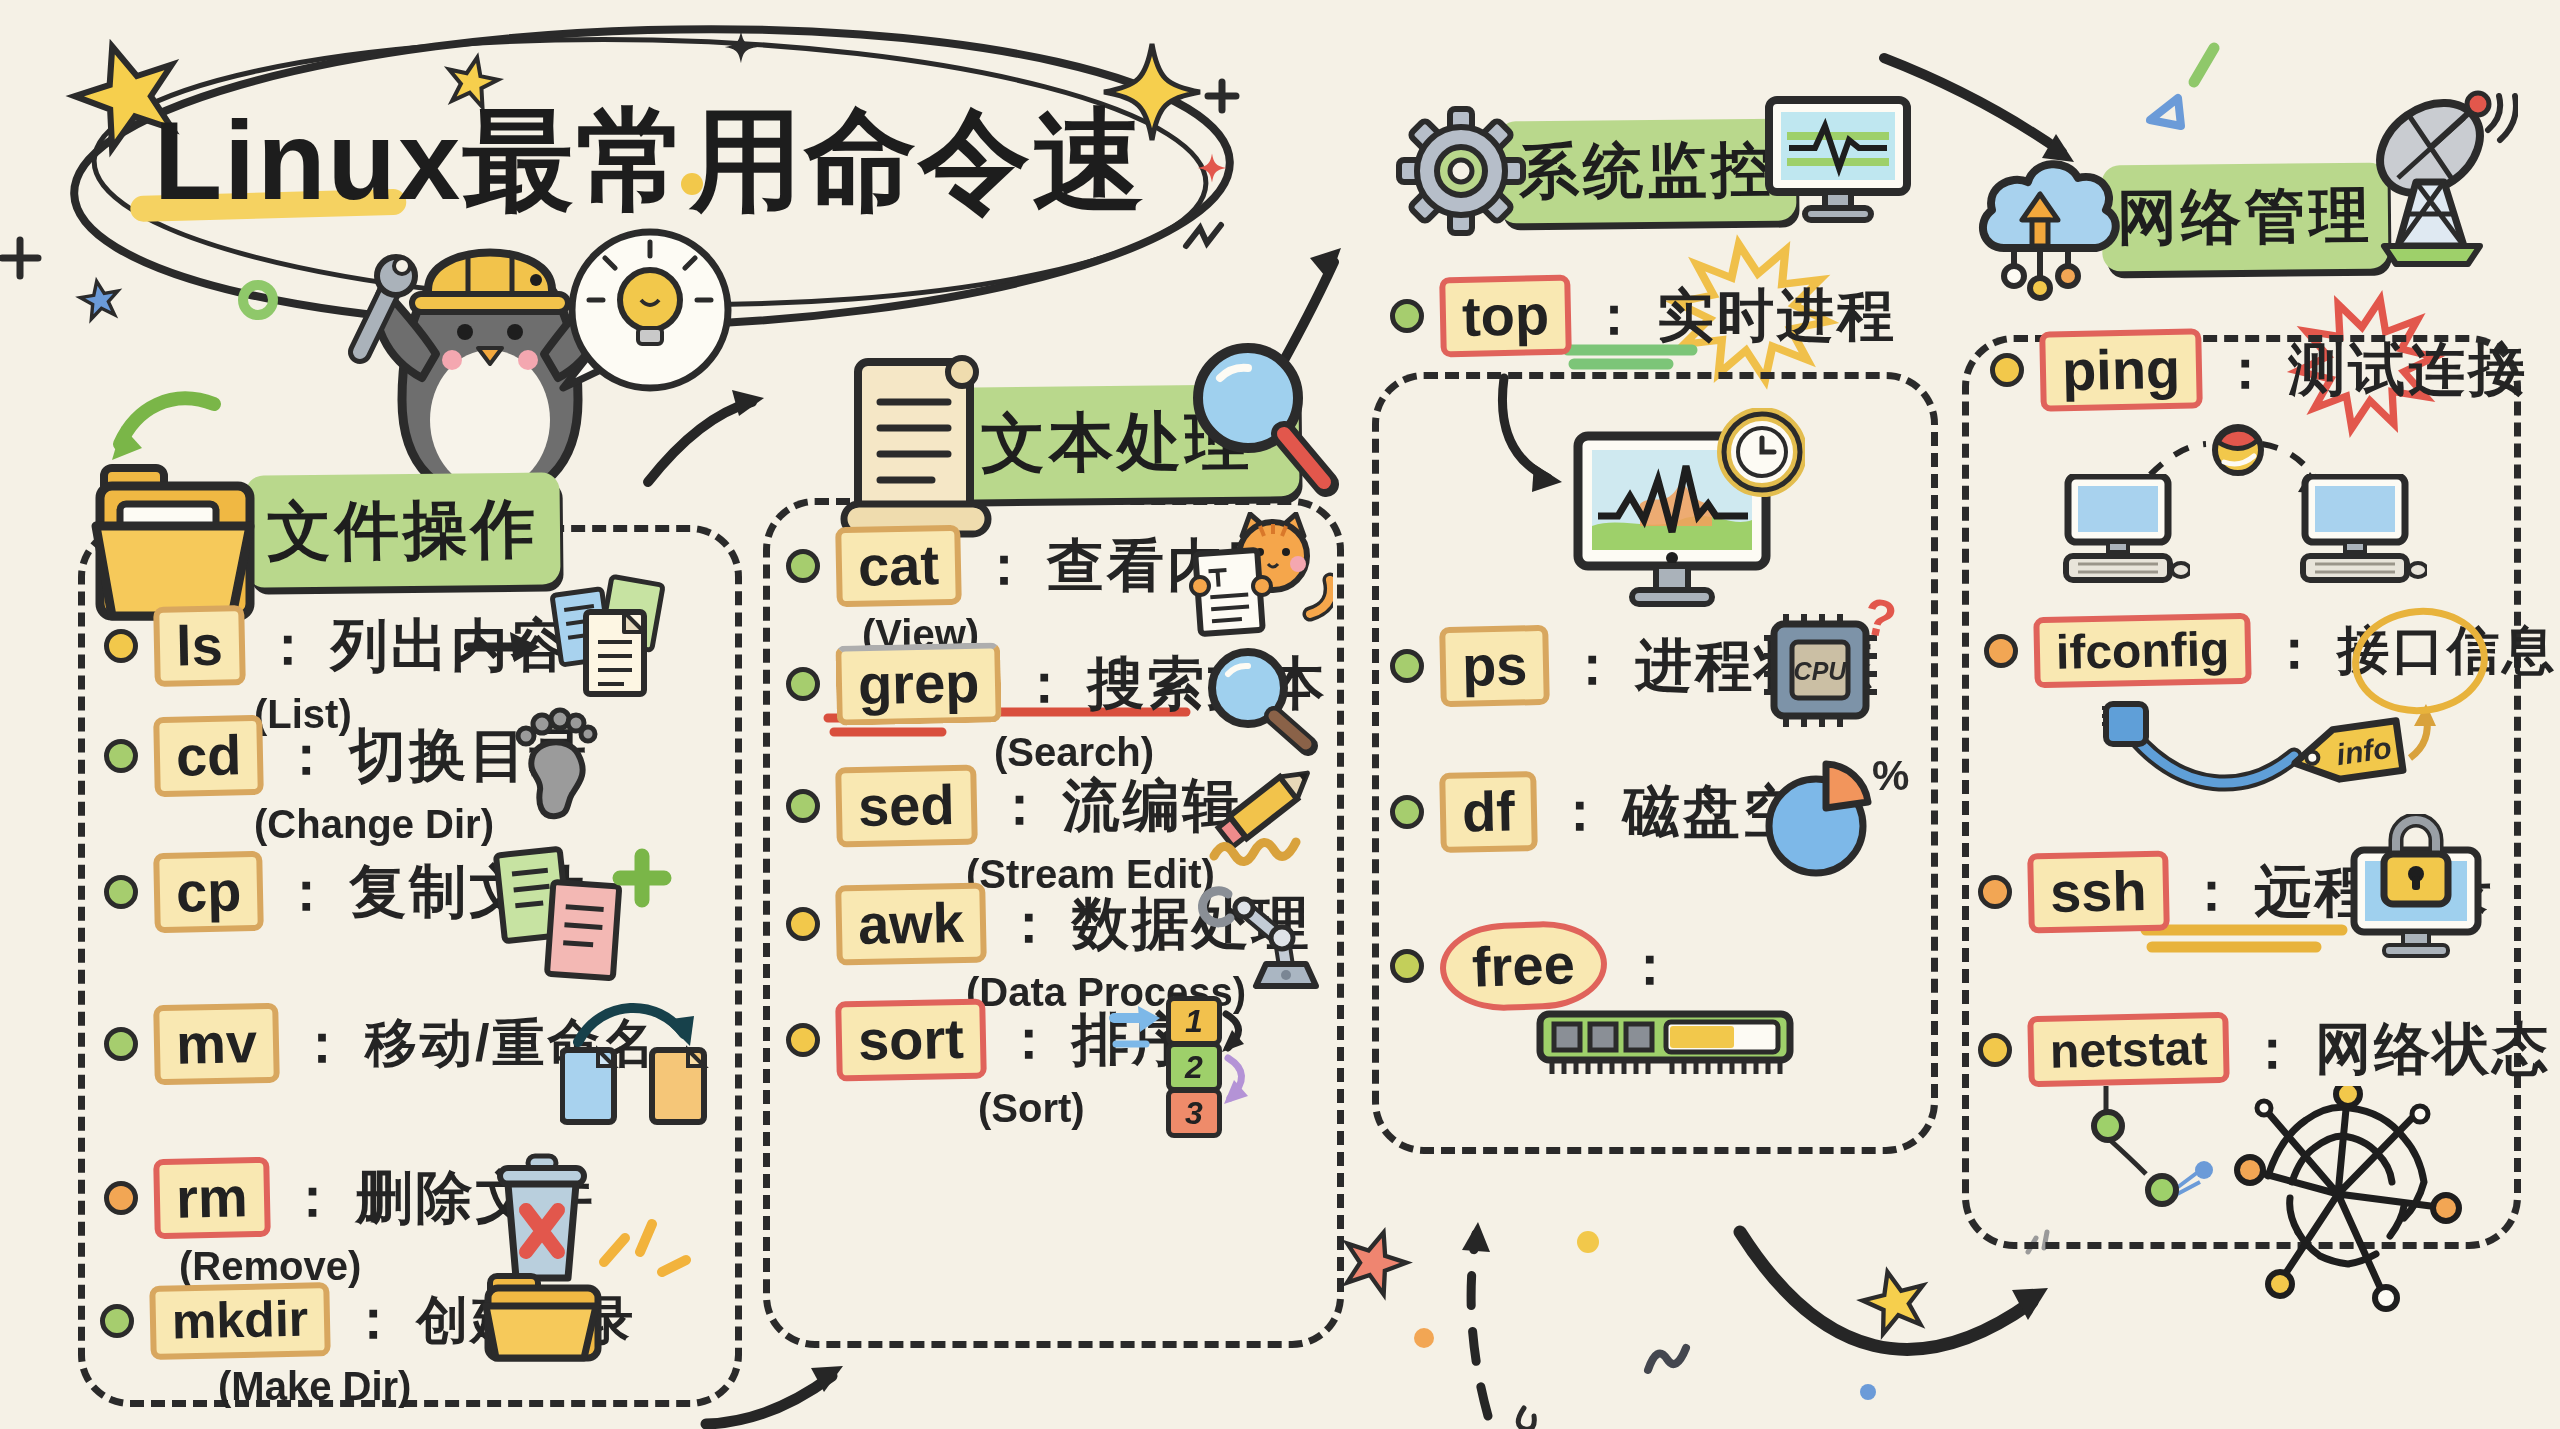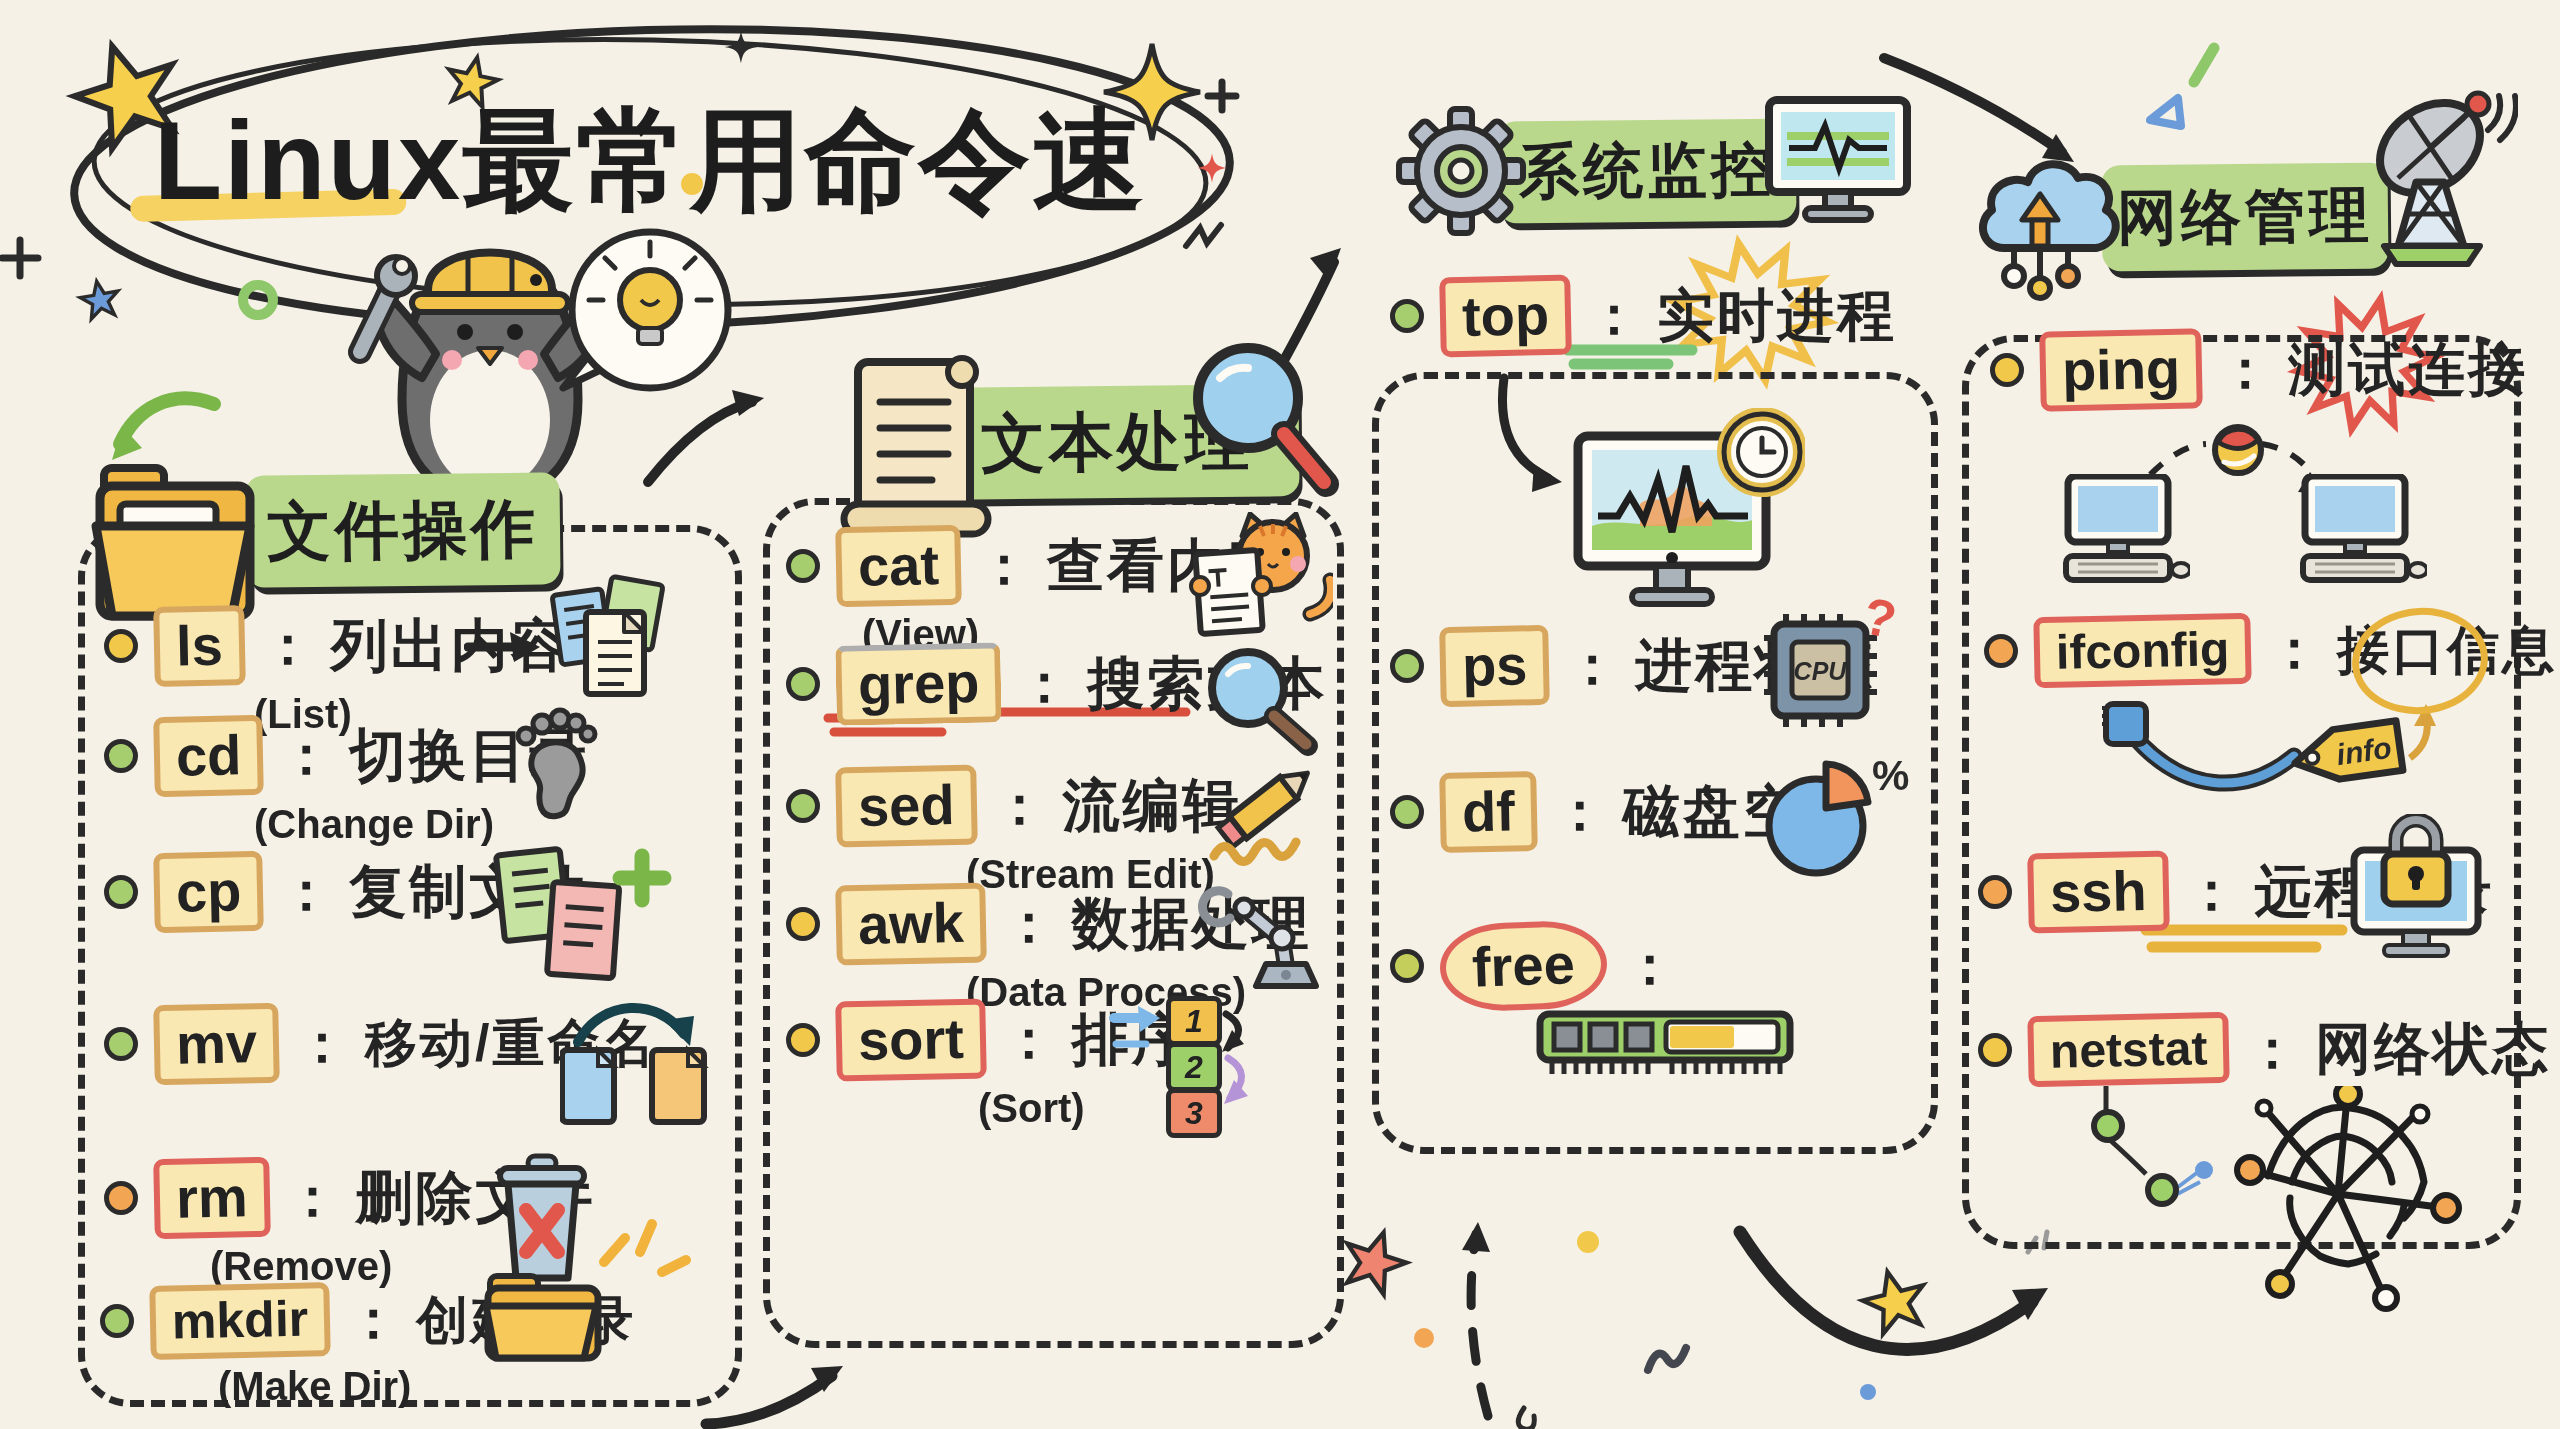--- a/index.html
+++ b/index.html
@@ -290,21 +290,21 @@
       <span class="zh" style="font-size:52px">移动/重命名</span>
     </div>
   </div>
   <div class="item red" style="left:104px;top:1158px;">
     <div class="main">
       <span class="bullet" style="background:#f2a654"></span>
       <span class="cmd-label"><span>rm</span></span>
       <span class="colon">：</span>
       <span class="zh">删除文件</span>
     </div>
-    <div class="en" style="margin-left:106px">(Remove)</div>
+    <div class="en" style="margin-left:75px">(Remove)</div>
   </div>
   <div class="item" style="left:100px;top:1284px;">
     <div class="main">
       <span class="bullet" style="background:#a6cd6e"></span>
       <span class="cmd-label" style="font-size:50px"><span>mkdir</span></span>
       <span class="colon">：</span>
       <span class="zh" style="font-size:52px">创建目录</span>
     </div>
     <div class="en" style="margin-left:118px">(Make Dir)</div>
   </div>
@@ -389,20 +389,21 @@
     </div>
     <div class="en" style="margin-left:76px">(View)</div>
   </div>
   <div class="item gray-top" style="left:786px;top:644px;">
     <div class="main">
       <span class="bullet" style="background:#a6cd6e"></span>
       <span class="cmd-label"><span>grep</span></span>
       <span class="colon">：</span>
       <span class="zh">搜索文本</span>
     </div>
+    <div class="en" style="margin-left:208px">(Search)</div>
   </div>
   <div class="item" style="left:786px;top:766px;">
     <div class="main">
       <span class="bullet" style="background:#a6cd6e"></span>
       <span class="cmd-label"><span>sed</span></span>
       <span class="colon">：</span>
       <span class="zh">流编辑</span>
     </div>
     <div class="en" style="margin-left:180px">(Stream Edit)</div>
   </div>

